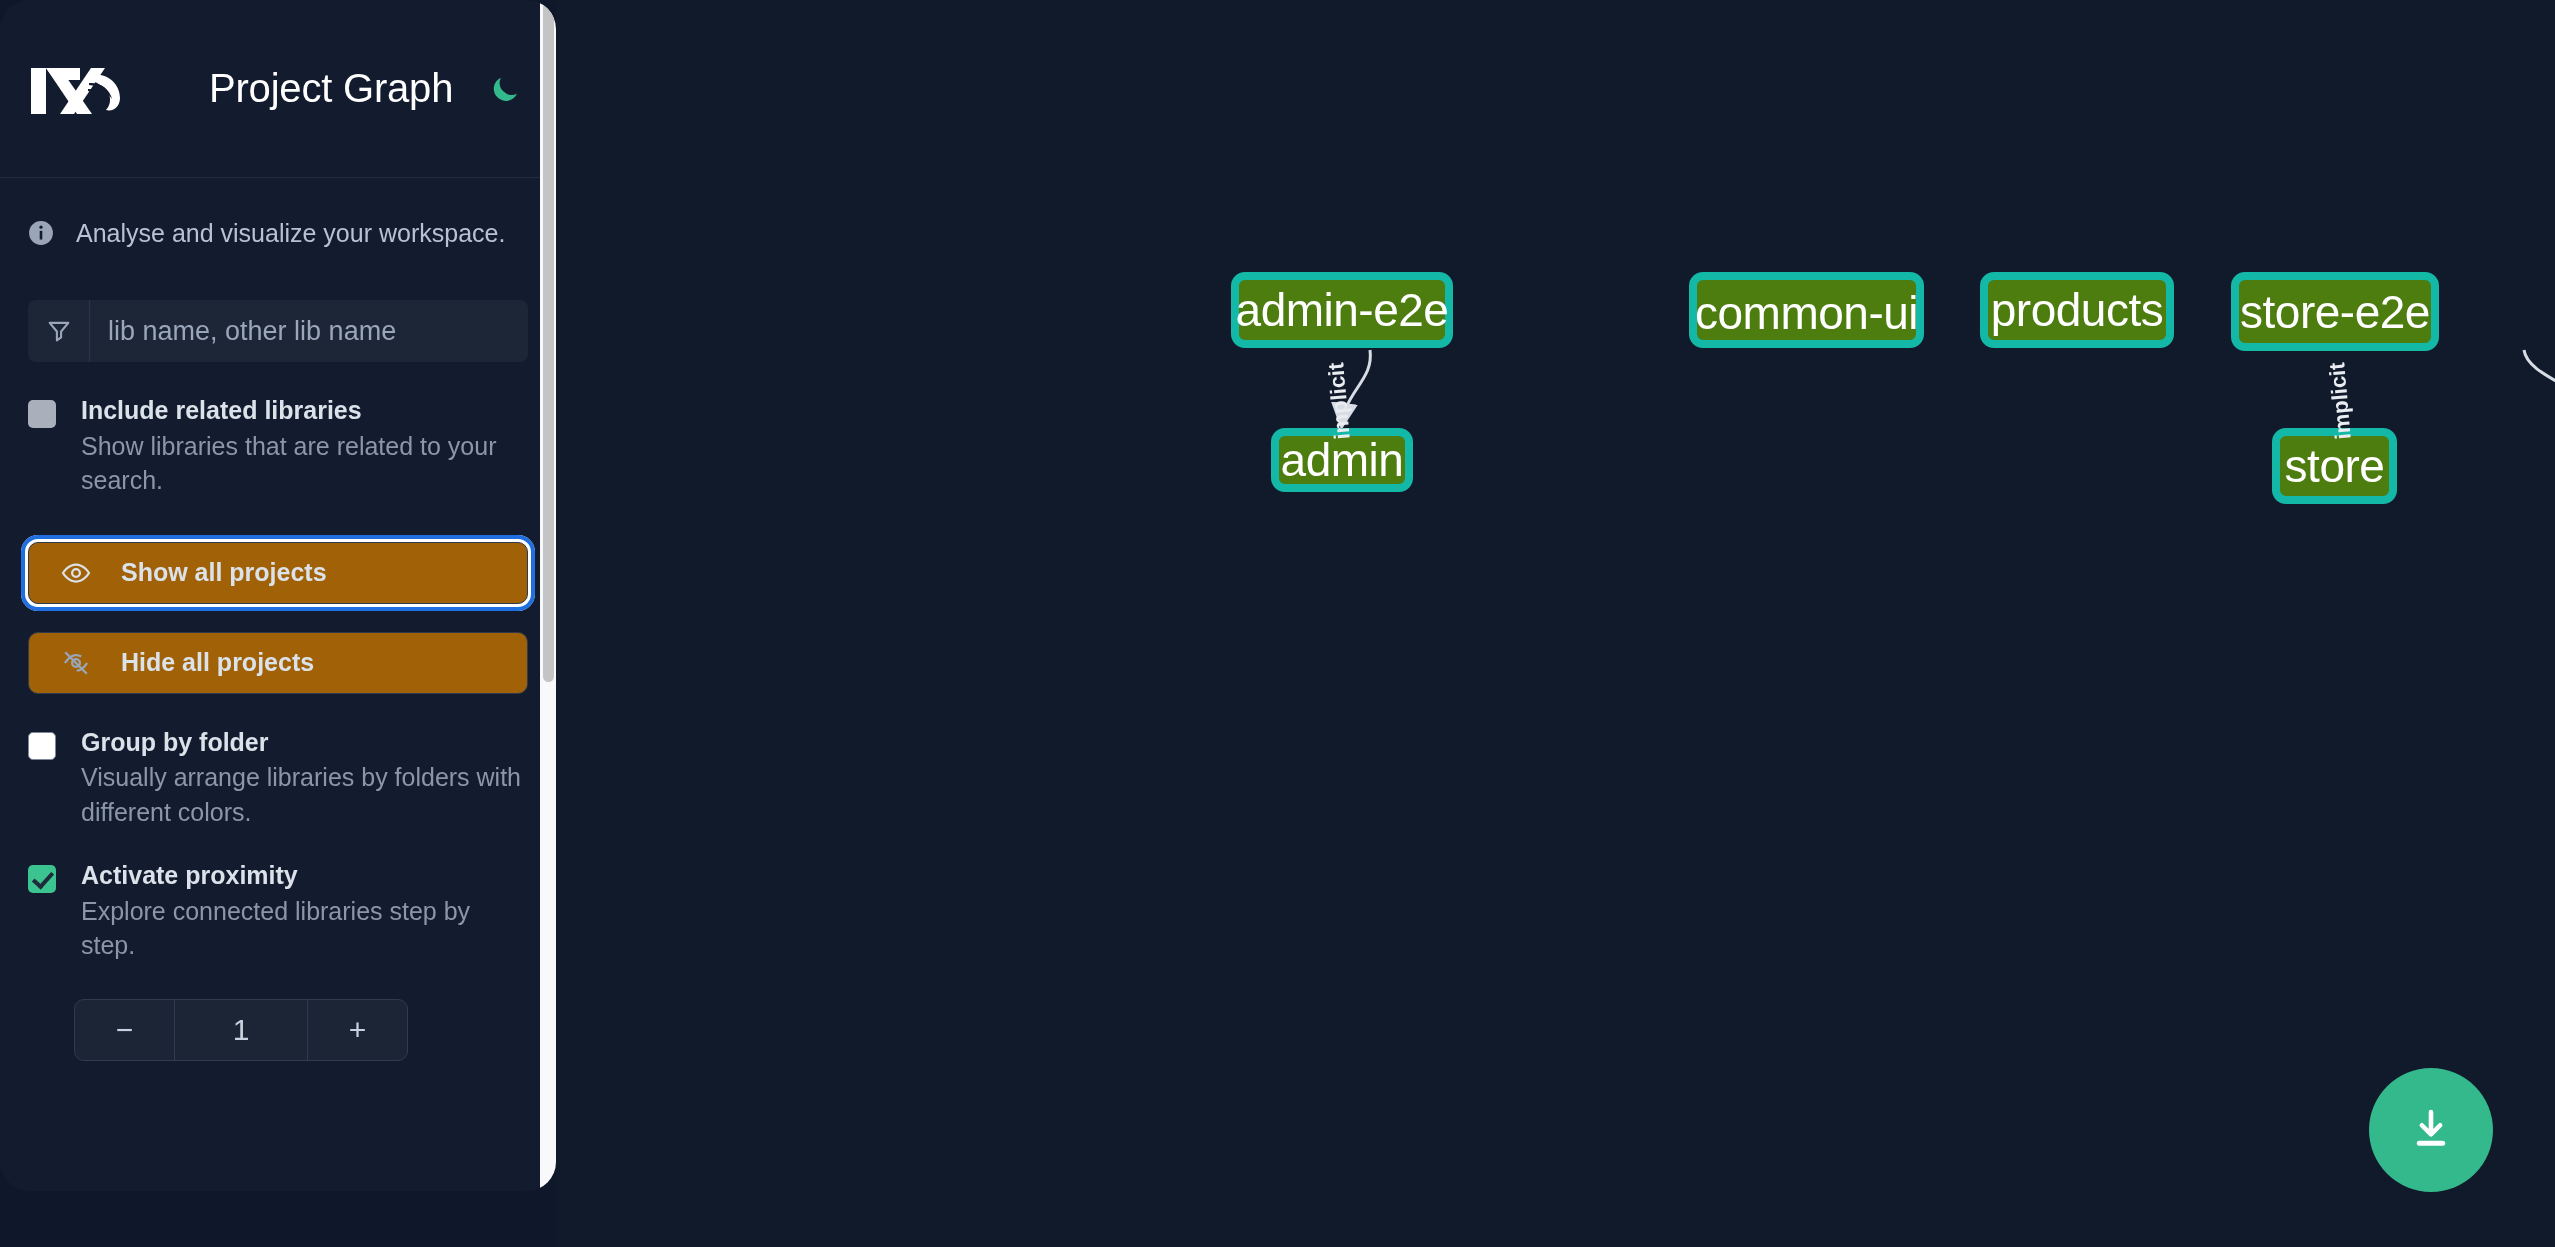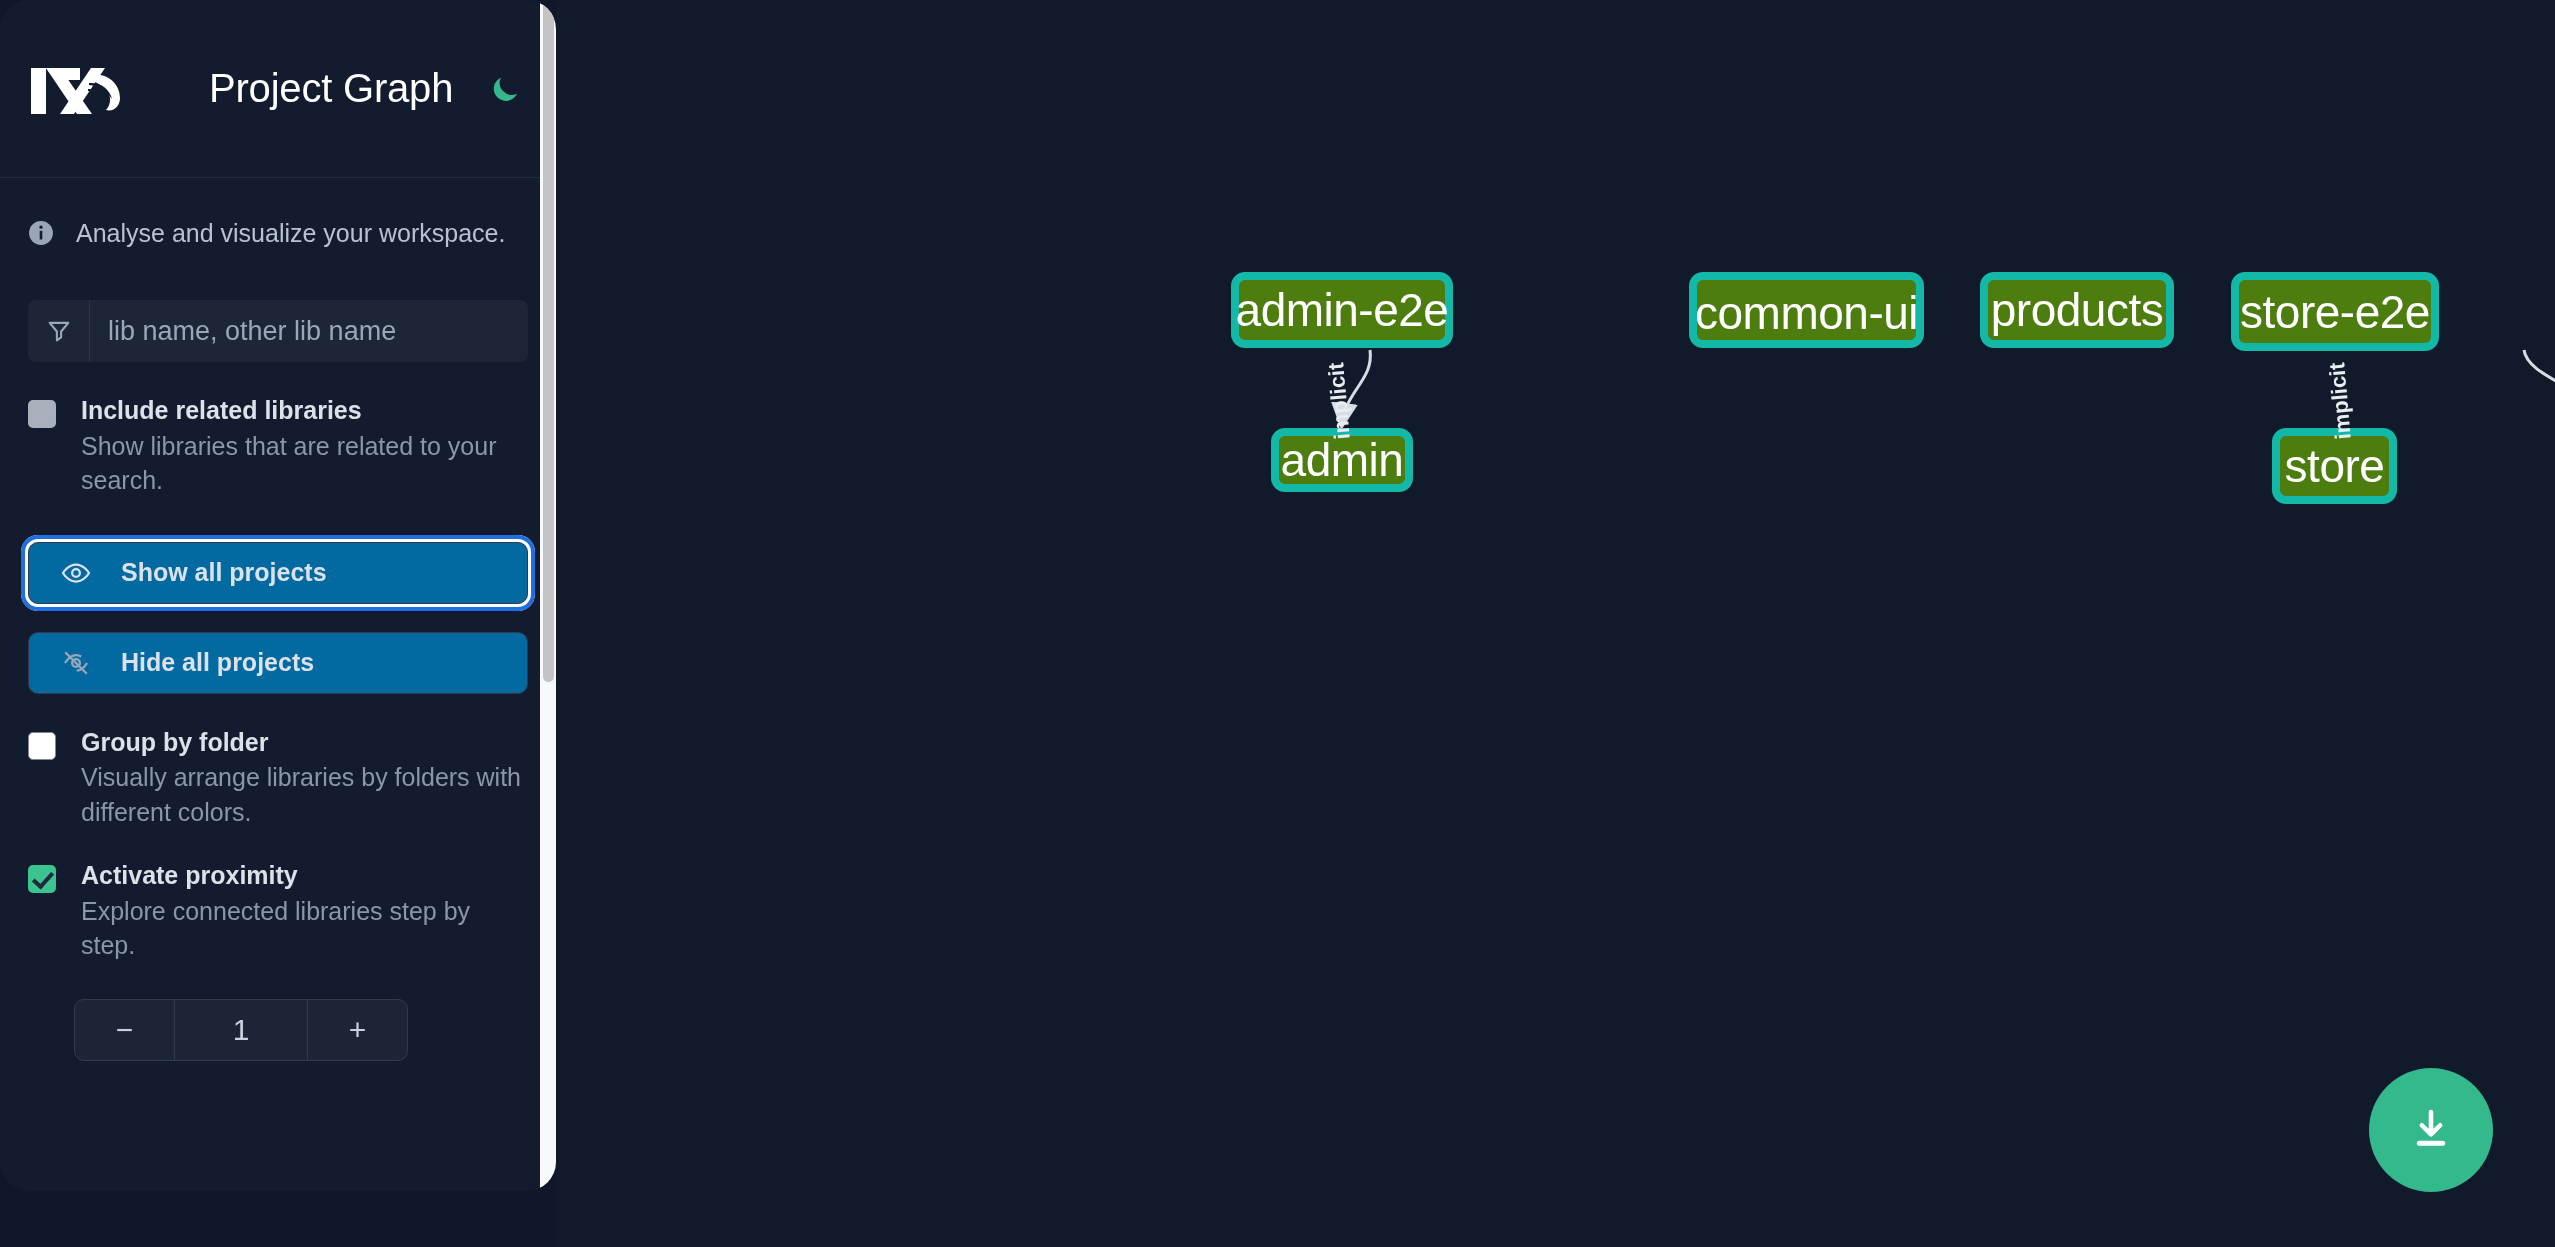--- a/index.html
+++ b/index.html
@@ -104,21 +104,21 @@
   }
   .opt-desc {
     color: #8b97a9; font-size: 25px; line-height: 1.38;
     margin-top: 2px;
     max-width: 440px;
   }
 
   .btn {
     display: flex; align-items: center;
     height: 62px;
-    background: #0369a1;
+    background: #a16207;
     border: 1px solid #303a4d;
     border-radius: 10px;
     padding-left: 28px;
     color: #dbe2ea;
     font-size: 25px;
     font-weight: bold;
     cursor: pointer;
     font-family: "Liberation Sans", sans-serif;
     width: 100%;
   }

